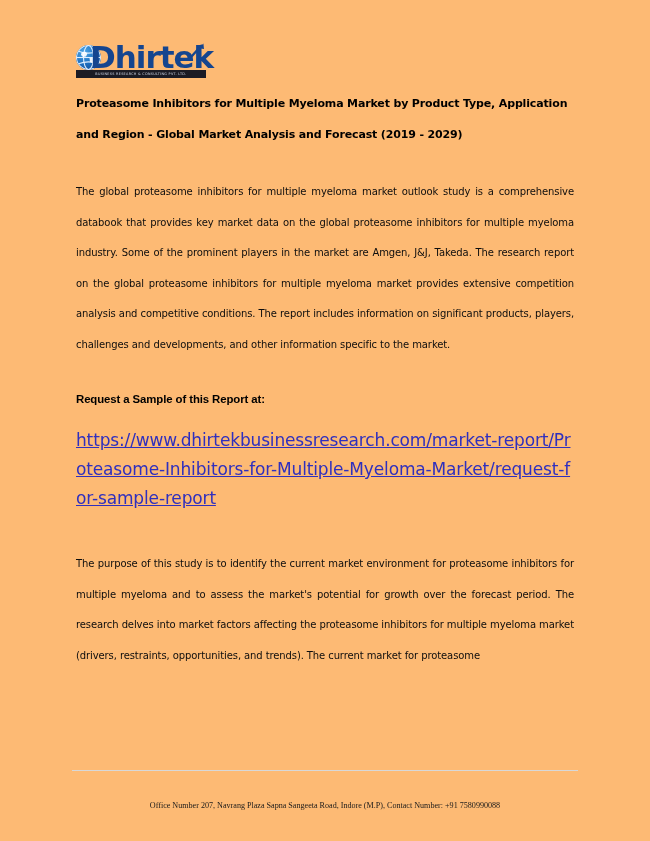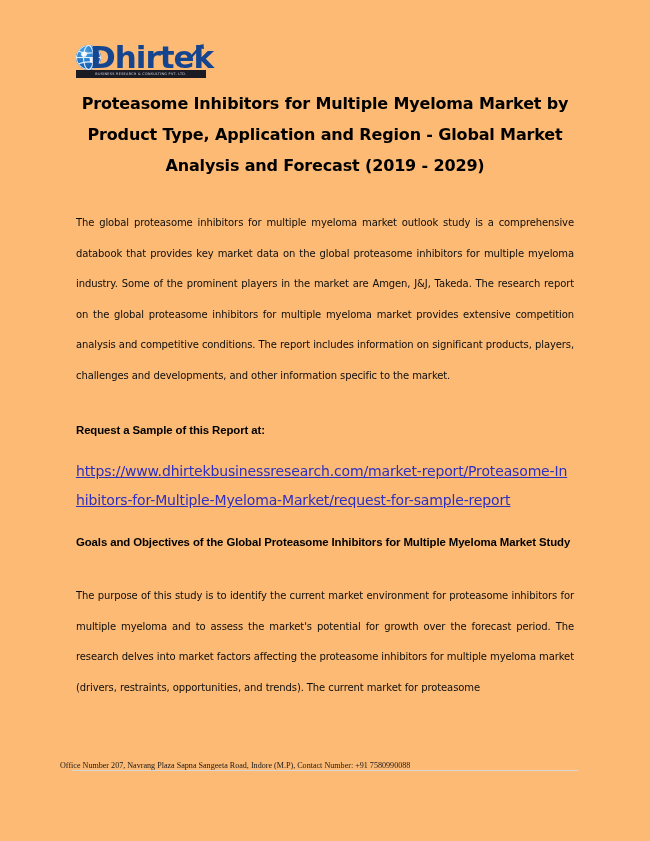--- a/index.html
+++ b/index.html
@@ -87,26 +87,25 @@
   .content {
     position: absolute;
     left: 76px;
     top: 88px;
     width: 498px;
   }
 
   h1.doc-title {
     margin: 0;
     font-family: "DejaVu Sans", sans-serif;
-    font-size: 16px;
+    font-size: 11px;
     font-weight: bold;
     line-height: 31px;
     color: #000000;
     letter-spacing: -0.15px;
-    text-align: center;
   }
 
   p.body-text {
     margin: 0;
     font-family: "DejaVu Sans", sans-serif;
     font-size: 10px;
     font-weight: normal;
     line-height: 30.5px;
     color: #0d0d0d;
     text-align: justify;
@@ -123,43 +122,43 @@
     font-size: 11.4px;
     font-weight: bold;
     line-height: 30px;
     color: #000000;
     letter-spacing: -0.1px;
   }
 
   a.report-link {
     display: block;
     font-family: "DejaVu Sans", sans-serif;
-    font-size: 14px;
+    font-size: 17px;
     line-height: 29px;
     color: #2f2fbe;
     text-decoration: underline;
     word-break: break-all;
     letter-spacing: -0.15px;
   }
 
   
   .footer-rule {
     position: absolute;
     left: 72px;
     top: 770px;
     width: 506px;
     height: 1px;
     background: #d8d8d8;
   }
   .footer {
     position: absolute;
     left: 60px;
-    top: 760px;
+    top: 800px;
     width: 530px;
-    text-align: left;
+    text-align: center;
     font-family: "Liberation Serif", serif;
     font-size: 8.1px;
     line-height: 12.4px;
     color: #1a1a1a;
   }
   .footer-line { display: block; white-space: nowrap; }
   .footer a {
     color: #2222aa;
     text-decoration: underline;
   }
@@ -213,21 +212,20 @@
     <div class="gap-md"></div>
 
     <h2 class="sub-head">Request a Sample of this Report at:</h2>
 
     <div class="gap-sm"></div>
 
     <a class="report-link" href="#">https://www.dhirtekbusinessresearch.com/market-report/Proteasome-Inhibitors-for-Multiple-Myeloma-Market/request-for-sample-report</a>
 
     <div class="gap-sm"></div>
 
-    <h2 class="sub-head">Goals and Objectives of the Global Proteasome Inhibitors for Multiple Myeloma Market Study</h2>
 
     <div class="gap-md"></div>
 
     <p class="body-text">The purpose of this study is to identify the current market environment for proteasome inhibitors for multiple myeloma and to assess the market's potential for growth over the forecast period. The research delves into market factors affecting the proteasome inhibitors for multiple myeloma market (drivers, restraints, opportunities, and trends). The current market for proteasome</p>
 
   </div>
 
   <div class="footer-rule"></div>
 
   <div class="footer">

